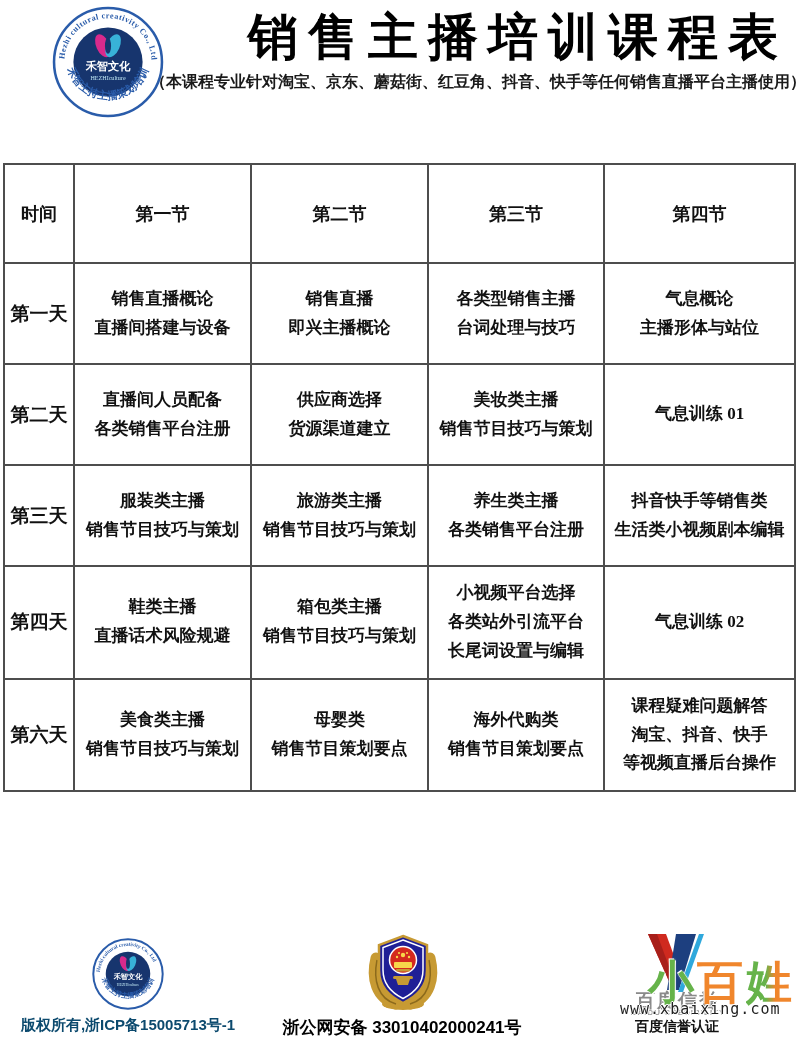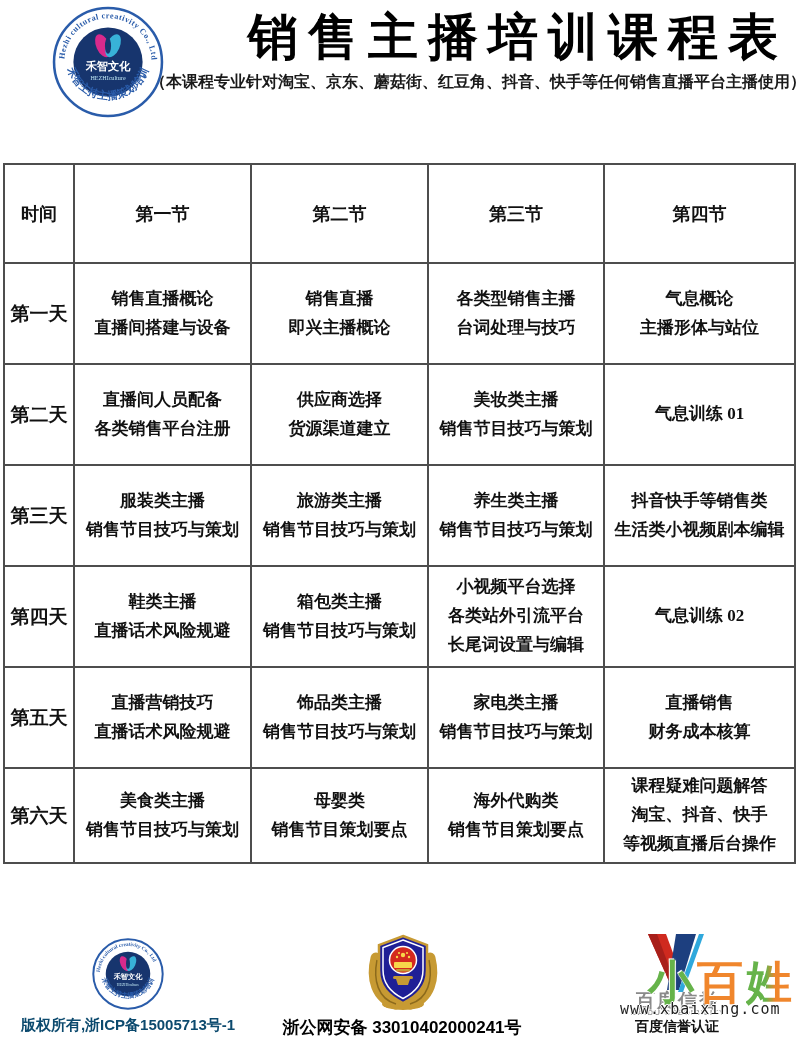--- a/index.html
+++ b/index.html
@@ -18,21 +18,21 @@
     position:absolute;left:150px;top:72px;width:640px;text-align:center;
     font-size:16px;font-weight:bold;color:#1a1a1a;white-space:nowrap;
   }
   
   table.course{
     position:absolute;left:3px;top:163px;border-collapse:collapse;table-layout:fixed;
     width:791px;
   }
   table.course td,table.course th{
     border:2px solid #4d4d4d;text-align:center;vertical-align:middle;
-    font-weight:600;padding:0 4px;box-sizing:border-box;
+    font-weight:600;padding:12px 4px;box-sizing:border-box;
   }
   table.course th{font-size:18px;height:99px;font-weight:bold;}
   td.day{font-size:19px;font-weight:bold;}
   td.cell{font-size:17px;line-height:1.7;white-space:pre-line;}
   tr.r{height:101px;}
   tr.r-last{height:95px;}
   col.c0{width:70px;} col.c1{width:177px;} col.c2{width:177px;}
   col.c3{width:176px;} col.c4{width:191px;}
   
   .hz-logo.bottom{left:92px;top:938px;width:72px;height:72px;}
@@ -132,45 +132,34 @@
 销售节目技巧与策划</td>
         <td class="cell">气息训练 01</td>
       </tr>
       <tr class="r">
         <td class="day">第三天</td>
         <td class="cell">服装类主播
 销售节目技巧与策划</td>
         <td class="cell">旅游类主播
 销售节目技巧与策划</td>
         <td class="cell">养生类主播
-销售节目技巧与策划</td>
+各类销售平台注册</td>
         <td class="cell">抖音快手等销售类
 生活类小视频剧本编辑</td>
       </tr>
       <tr class="r">
         <td class="day">第四天</td>
         <td class="cell">鞋类主播
 直播话术风险规避</td>
         <td class="cell">箱包类主播
 销售节目技巧与策划</td>
         <td class="cell">小视频平台选择
 各类站外引流平台
 长尾词设置与编辑</td>
         <td class="cell">气息训练 02</td>
-      </tr>
-      <tr class="r">
-        <td class="day">第五天</td>
-        <td class="cell">直播营销技巧
-直播话术风险规避</td>
-        <td class="cell">饰品类主播
-销售节目技巧与策划</td>
-        <td class="cell">家电类主播
-销售节目技巧与策划</td>
-        <td class="cell">直播销售
-财务成本核算</td>
       </tr>
       <tr class="r r-last">
         <td class="day">第六天</td>
         <td class="cell">美食类主播
 销售节目技巧与策划</td>
         <td class="cell">母婴类
 销售节目策划要点</td>
         <td class="cell">海外代购类
 销售节目策划要点</td>
         <td class="cell">课程疑难问题解答

